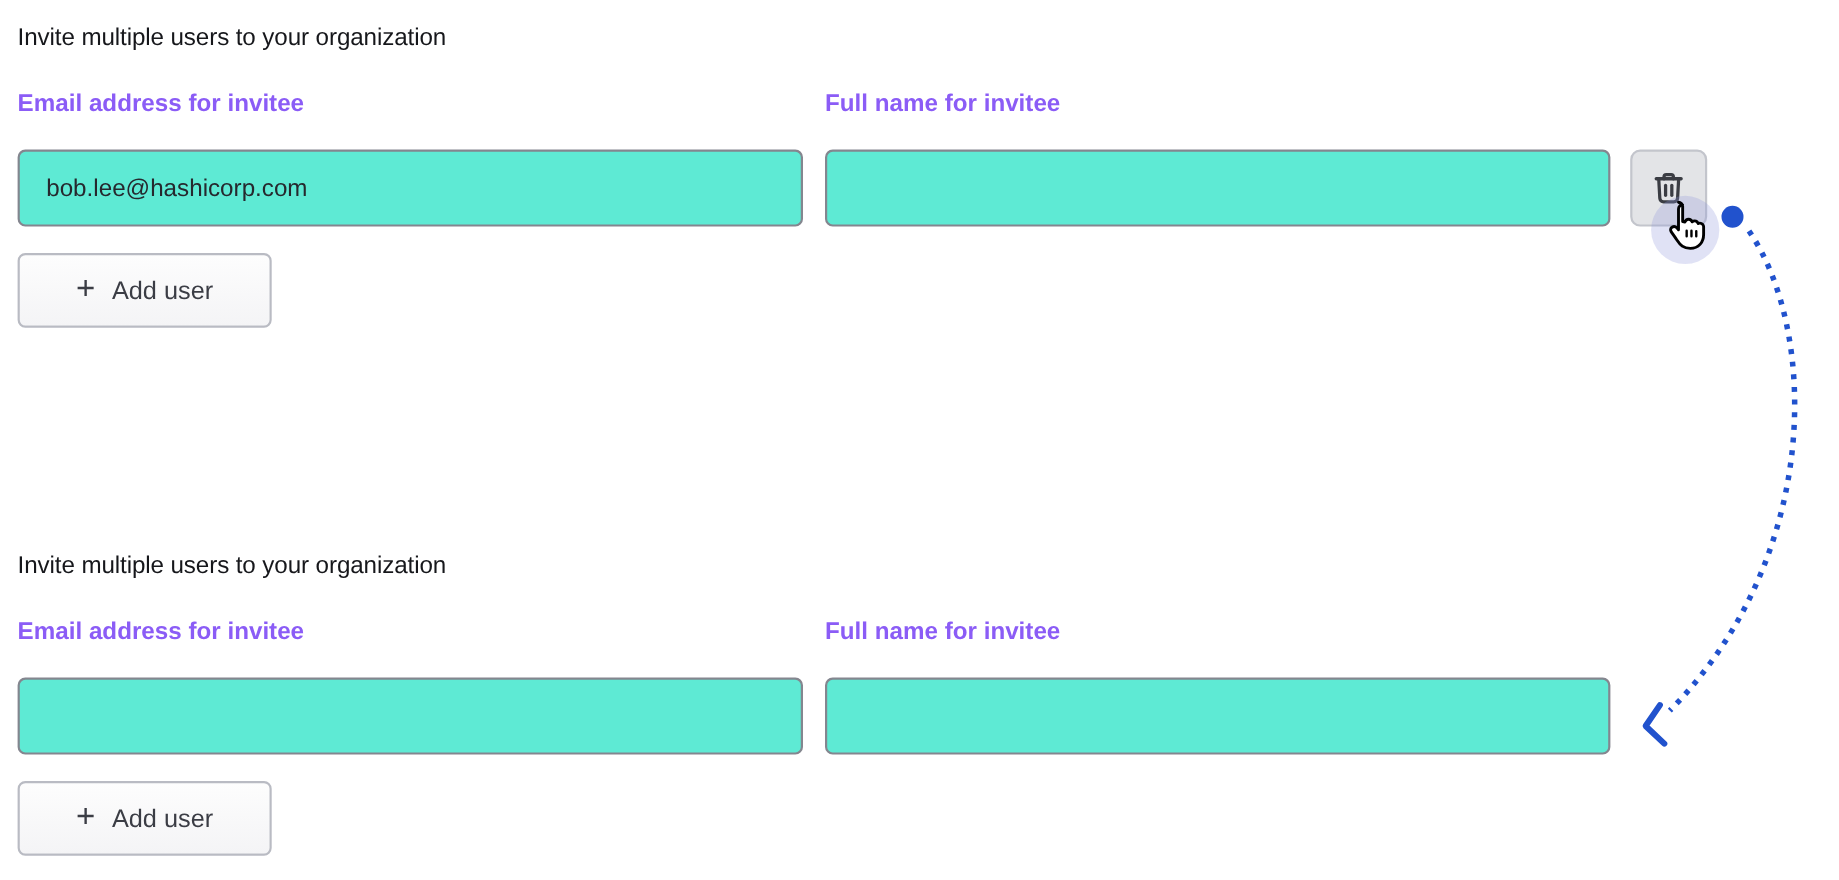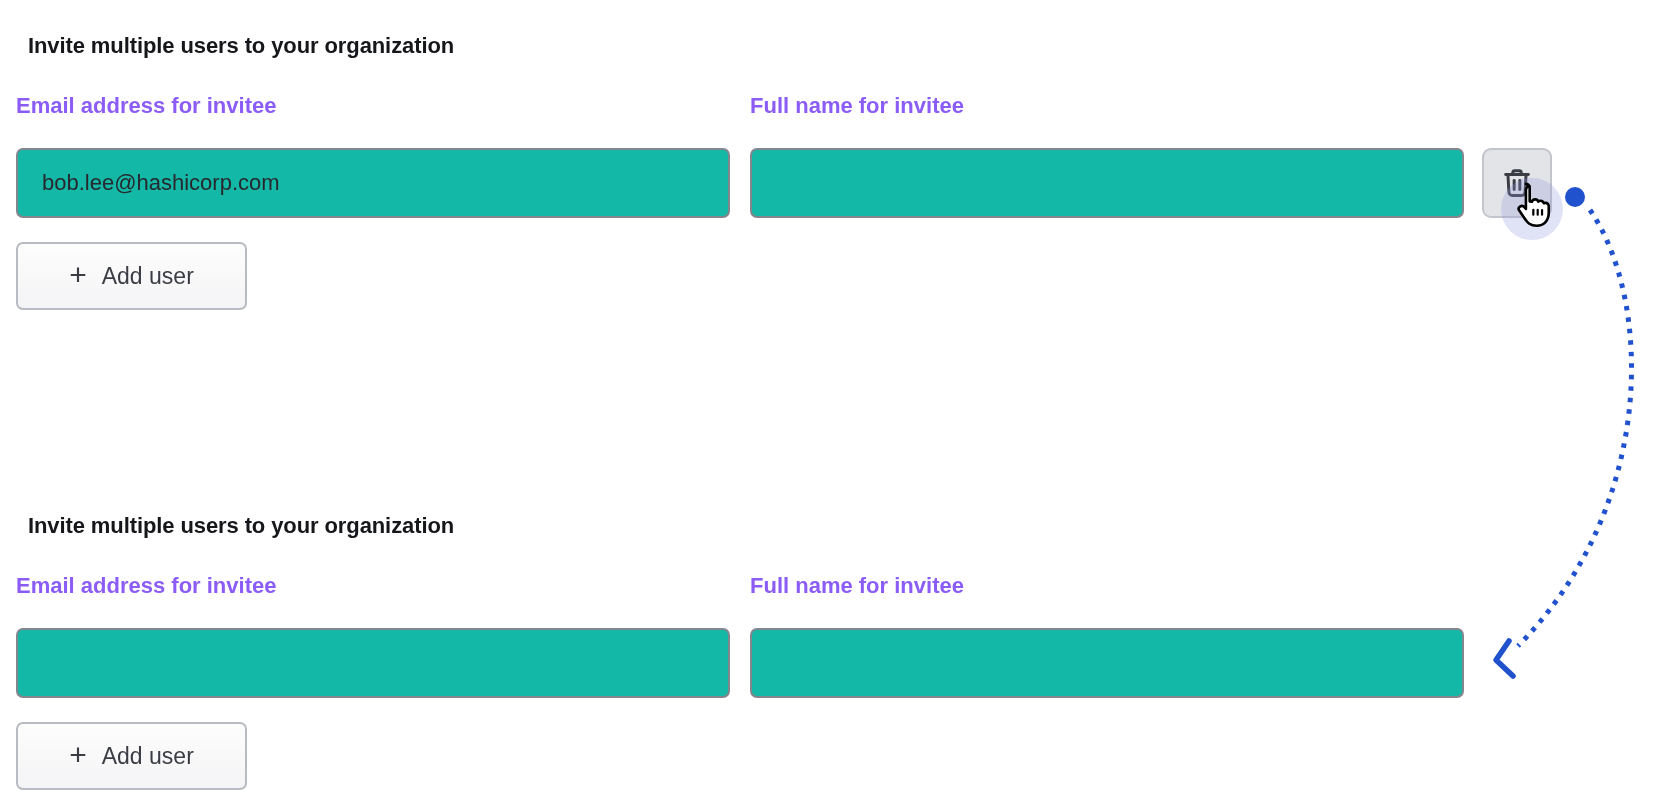--- a/index.html
+++ b/index.html
@@ -15,24 +15,24 @@
     overflow: hidden;
   }
   .section {
     position: absolute;
     left: 16px;
   }
   .section-1 { top: 20px; }
   .section-2 { top: 500px; }
 
   .heading {
-    margin: 12px;
+    margin: 0;
     font-size: 22px;
     line-height: 28px;
-    font-weight: 700;
+    font-weight: 400;
     color: #16171b;
     letter-spacing: -0.1px;
   }
   .labels-row {
     display: flex;
     margin-top: 32px;
   }
   .field-label {
     width: 714px;
     margin-right: 20px;
@@ -45,21 +45,21 @@
     display: flex;
     align-items: flex-start;
     margin-top: 28px;
   }
   .text-input {
     box-sizing: border-box;
     width: 714px;
     height: 70px;
     border: 2px solid #84868f;
     border-radius: 7px;
-    background: #14b8a6;
+    background: #5eead4;
     padding: 0 24px;
     font-size: 22px;
     color: #26282e;
     font-family: "Liberation Sans", sans-serif;
     outline: none;
   }
   .text-input + .text-input { margin-left: 20px; }
   .delete-btn {
     box-sizing: border-box;
     width: 70px;

